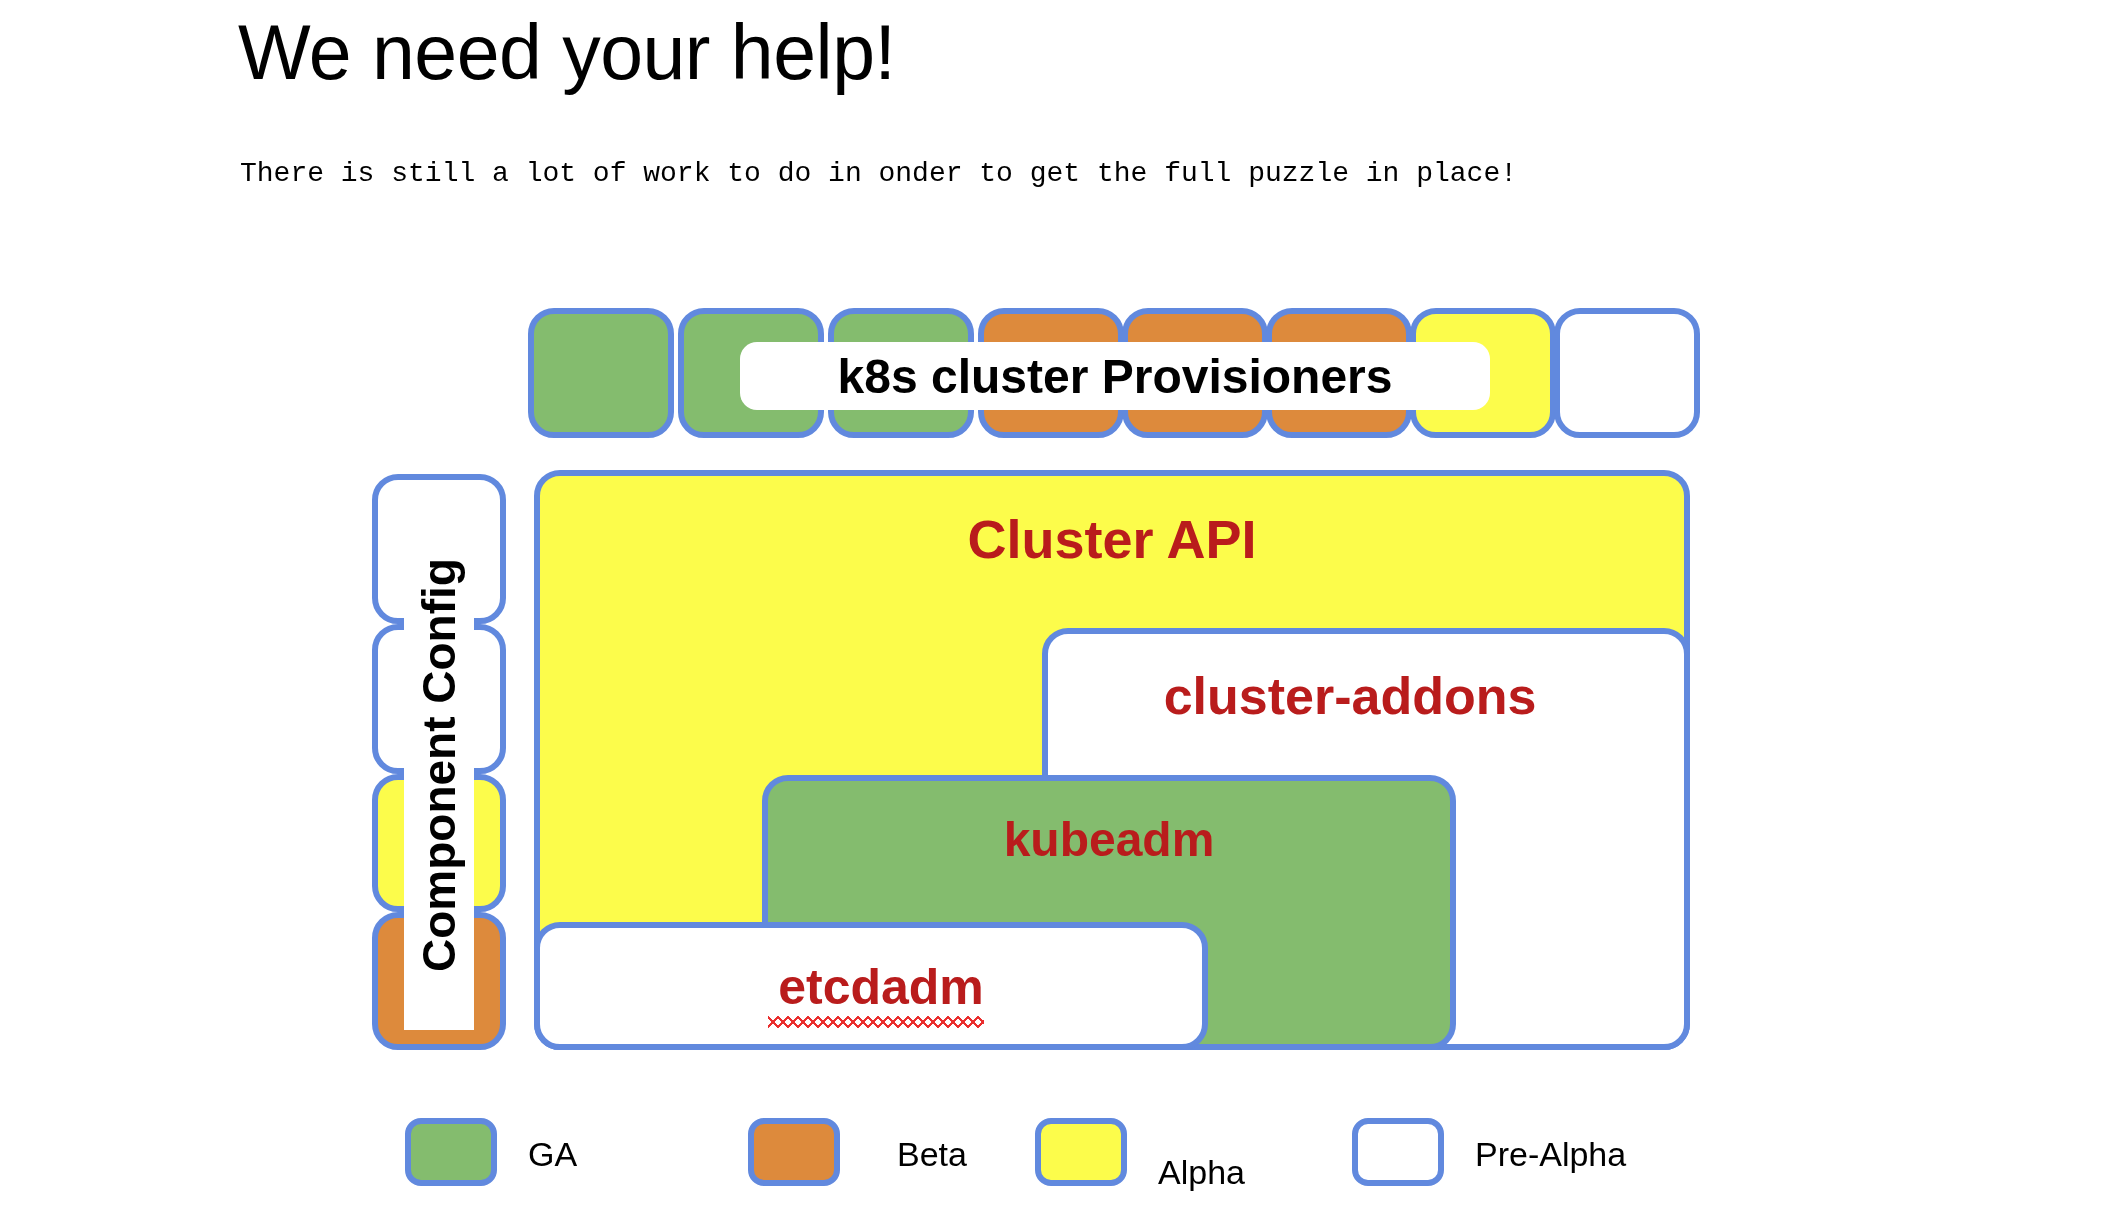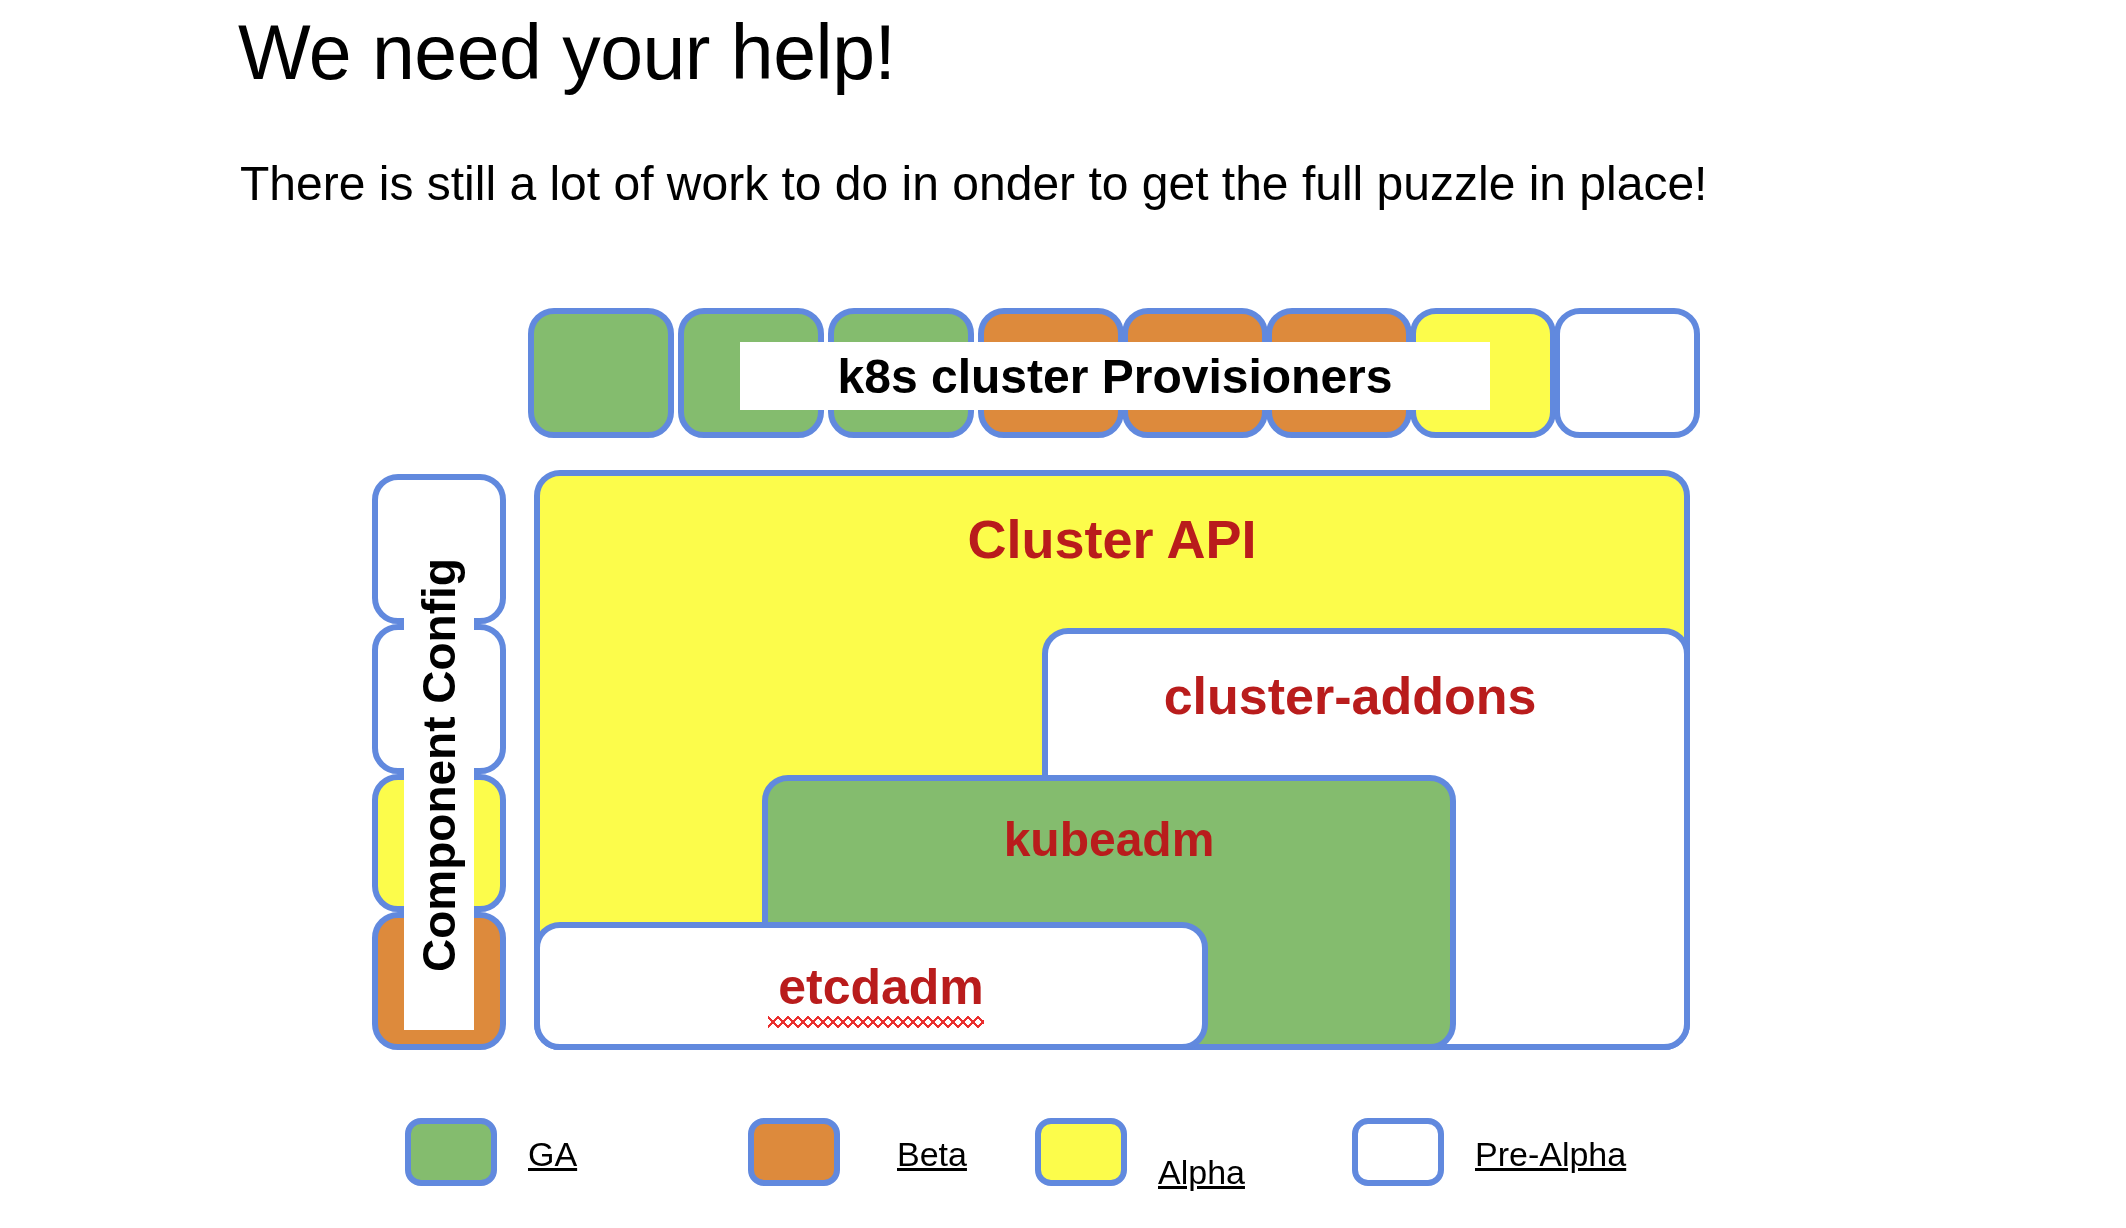--- a/index.html
+++ b/index.html
@@ -25,24 +25,25 @@
     font-weight: 400;
     line-height: 1.0;
     letter-spacing: -0.5px;
     white-space: nowrap;
     text-align: right;
   }
   #slide-subtitle {
     position: absolute;
     left: 240px;
     top: 160px;
-    font-size: 48px;
+    font-size: 28px;
     font-weight: 400;
     line-height: 1.0;
     white-space: nowrap;
+    font-family: Liberation Mono, monospace;
   }
 
   
   .box {
     position: absolute;
     box-sizing: border-box;
     border: 6px solid #6189DE;
     border-radius: 26px;
     background: #ffffff;
   }
@@ -99,42 +100,41 @@
     border-radius: 16px;
     width: 92px;
     height: 68px;
   }
   .legend-label {
     position: absolute;
     font-size: 34px;
     font-weight: 400;
     color: #000000;
     white-space: nowrap;
-    text-decoration: underline;
   }
 </style>
 </head>
 <body>
 
 <div id="slide-title">We need your help!</div>
 
 <div id="slide-subtitle">There is still a lot of work to do in onder to get the full puzzle in place!</div>
 
 <div>
 
   <div class="box green" style="left:528px; top:308px; width:146px; height:130px;"></div>
   <div class="box green" style="left:678px; top:308px; width:146px; height:130px;"></div>
   <div class="box green" style="left:828px; top:308px; width:146px; height:130px;"></div>
   <div class="box orange" style="left:978px; top:308px; width:146px; height:130px;"></div>
   <div class="box orange" style="left:1122px; top:308px; width:146px; height:130px;"></div>
   <div class="box orange" style="left:1266px; top:308px; width:146px; height:130px;"></div>
   <div class="box yellow" style="left:1410px; top:308px; width:146px; height:130px;"></div>
   <div class="box white" style="left:1554px; top:308px; width:146px; height:130px;"></div>
 
-  <div class="label-band" style="left:740px; top:342px; width:750px; height:68px; font-size:48px;">
+  <div class="label-band" style="left:740px; top:342px; width:750px; height:68px; font-size:48px;border-radius:17px;">
     <span>k8s cluster Provisioners</span>
   </div>
 </div>
 
 <div>
 
   <div class="box white" style="left:372px; top:474px; width:134px; height:150px;"></div>
   <div class="box white" style="left:372px; top:624px; width:134px; height:150px;"></div>
   <div class="box yellow" style="left:372px; top:774px; width:134px; height:138px;"></div>
   <div class="box orange" style="left:372px; top:912px; width:134px; height:138px;"></div>

